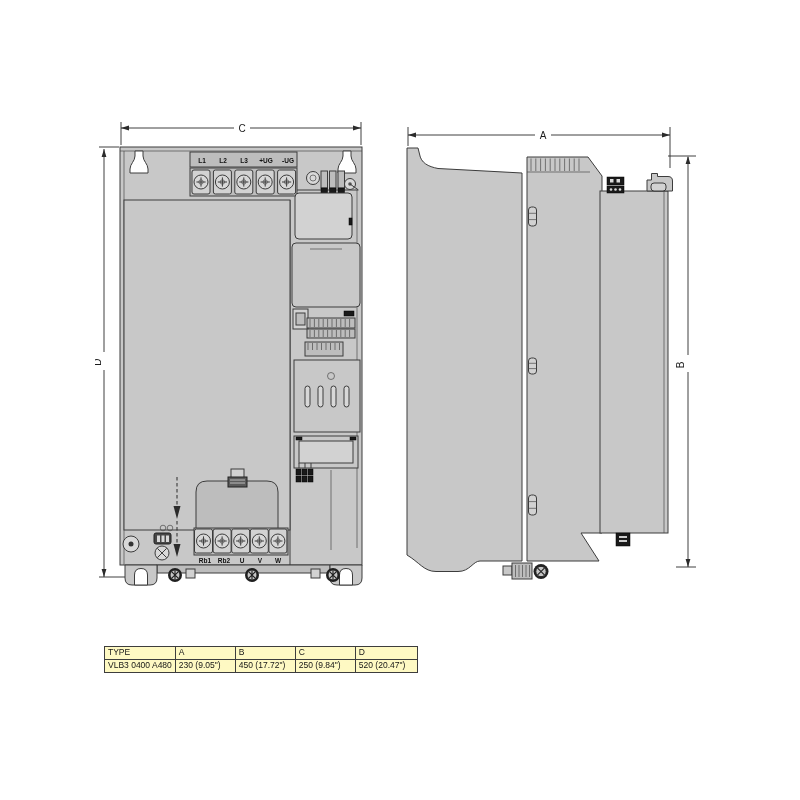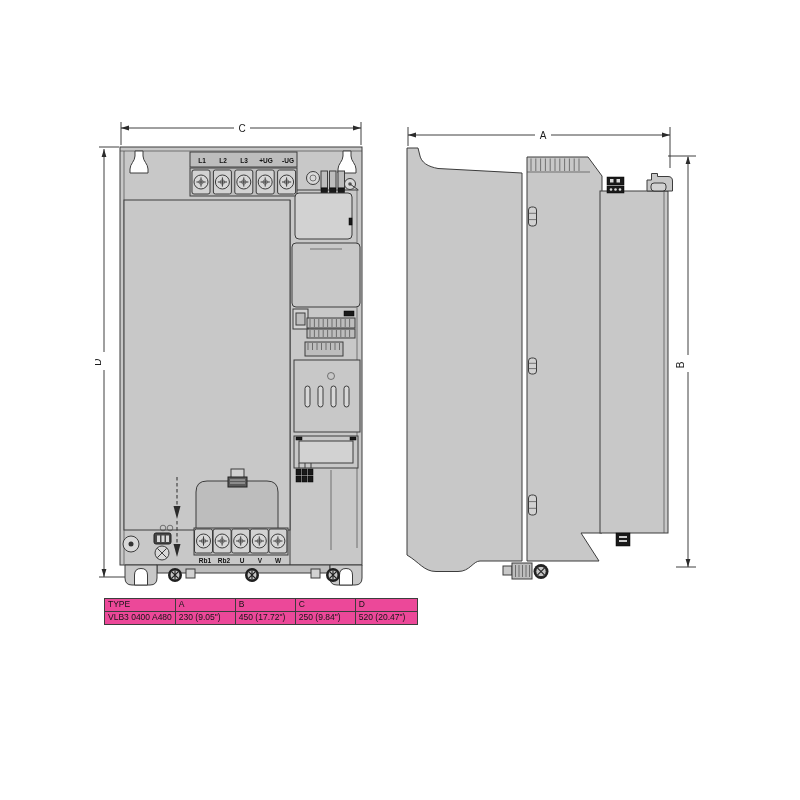--- a/index.html
+++ b/index.html
@@ -12,22 +12,22 @@
   svg .ln  {stroke:#3c3c3c;stroke-width:1;fill:none;}
   svg .lnt {stroke:#4a4a4a;stroke-width:.7;fill:none;}
   svg .dk  {fill:#1a1a1a;stroke:#000;stroke-width:.5;}
   svg .wh  {fill:#ffffff;stroke:#3c3c3c;stroke-width:1;}
   svg .scw {fill:#d8d8d8;stroke:#3c3c3c;stroke-width:1;}
   svg .dim {stroke:#2b2b2b;stroke-width:.9;fill:none;}
   svg .dsh {stroke:#2b2b2b;stroke-width:1;fill:none;stroke-dasharray:3.5,2.5;}
   svg .arr {fill:#2b2b2b;stroke:none;}
   svg text.dimlbl{font:10px "Liberation Sans",sans-serif;fill:#1c1c1c;}
   svg text.tlabel{font:bold 6.5px "Liberation Sans",sans-serif;fill:#101010;}
-  table.dim-table{position:absolute;left:104px;top:598px;border-collapse:collapse;
-      background:#ec4899;font:8.5px/1.15 "Liberation Sans",sans-serif;color:#151515;
+  table.dim-table{position:absolute;left:104px;top:646px;border-collapse:collapse;
+      background:#fef9c3;font:8.5px/1.15 "Liberation Sans",sans-serif;color:#151515;
       table-layout:fixed;}
   table.dim-table th,table.dim-table td{border:1px solid #3d3d3d;padding:1px 3px;
       font-weight:normal;text-align:left;white-space:nowrap;overflow:hidden;height:9px;}
 </style>
 </head>
 <body>
 
 <div class="canvas">
 
   <svg style="left:95px;top:110px;width:310px;height:500px" viewBox="95 110 310 500">

